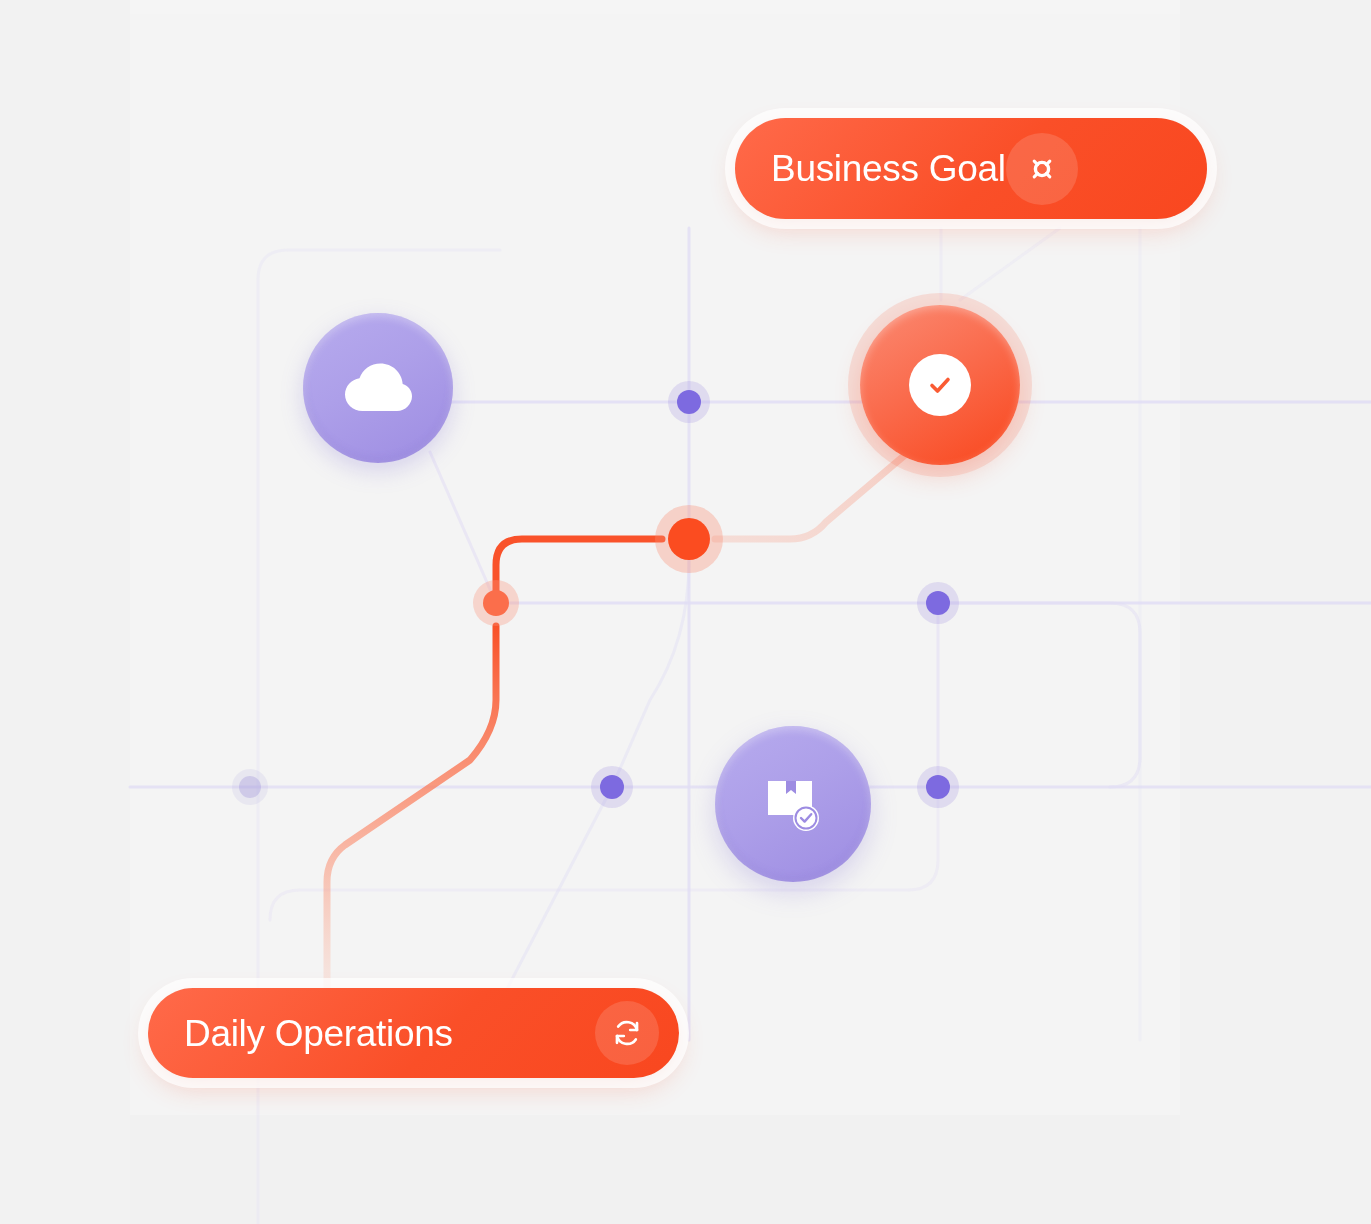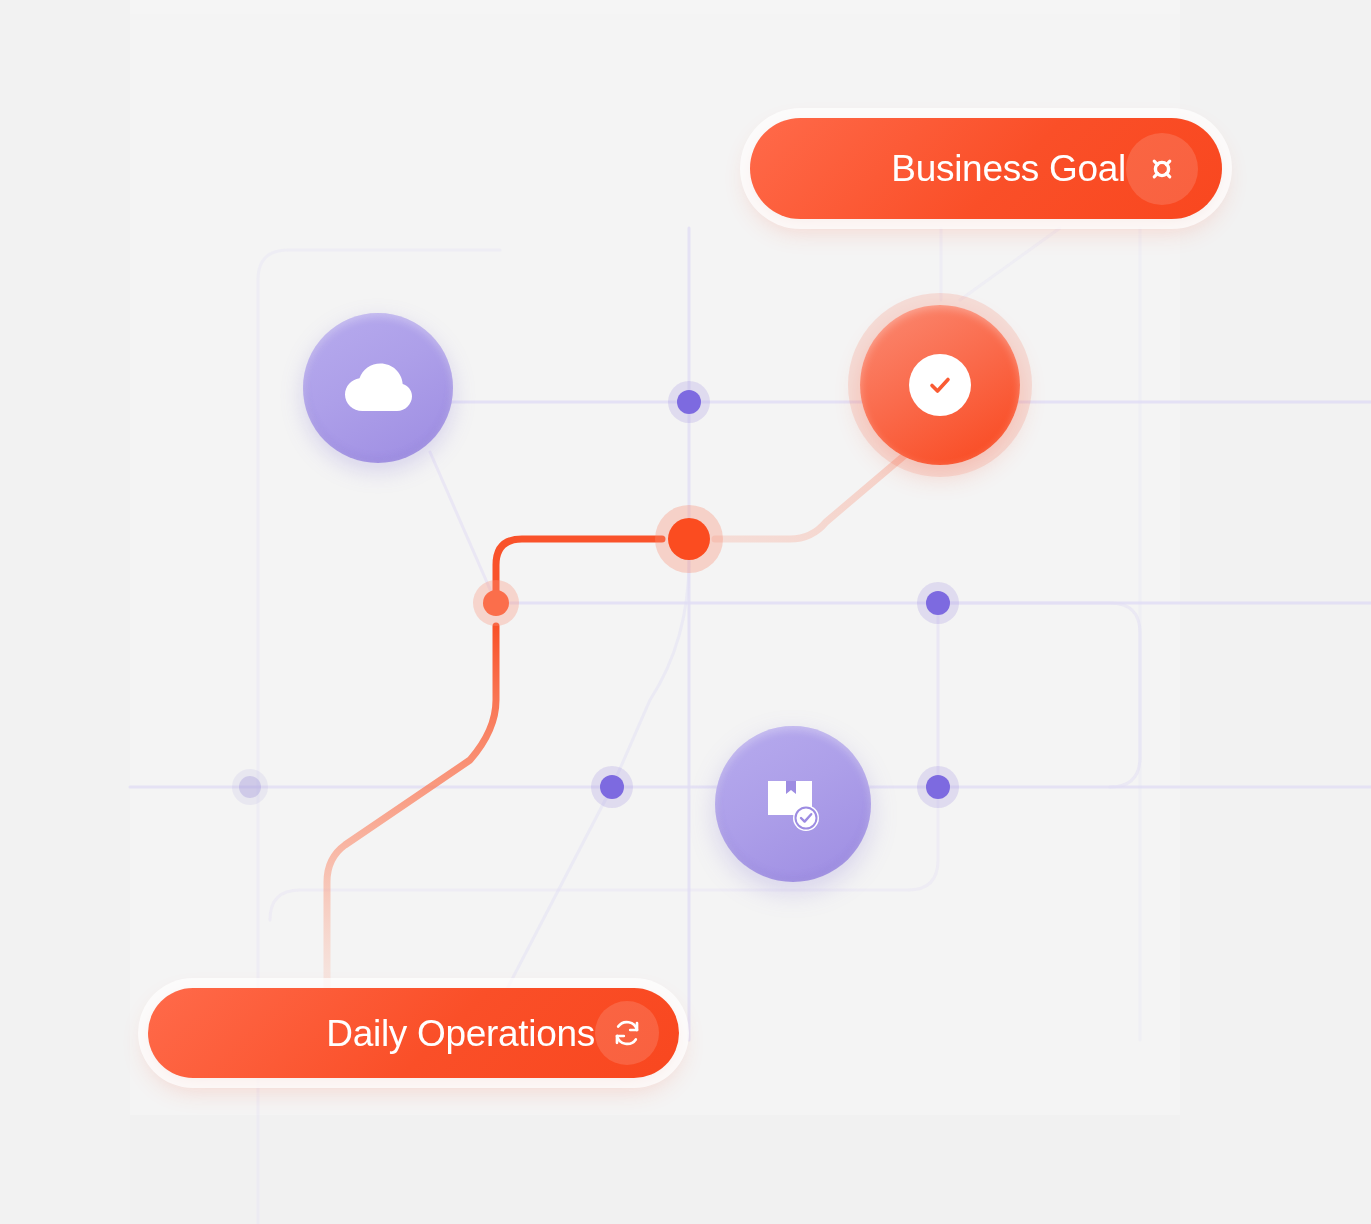--- a/index.html
+++ b/index.html
@@ -62,36 +62,36 @@
   .pill .pill-icon {
     display: flex;
     align-items: center;
     justify-content: center;
     border-radius: 50%;
     background: rgba(255,255,255,0.14);
     flex: 0 0 auto;
   }
 
   #pill-business-goal {
-    left: 750px;
+    left: 735px;
     top: 118px;
     width: 412px;
     height: 101px;
     padding: 0 24px 0 36px;
-    justify-content: flex-end;
+    justify-content: flex-start;
   }
   #pill-business-goal .pill-icon { width: 72px; height: 72px; }
 
   #pill-daily-ops {
     left: 148px;
     top: 988px;
     width: 475px;
     height: 90px;
     padding: 0 20px 0 36px;
-    justify-content: flex-end;
+    justify-content: space-between;
   }
   #pill-daily-ops .pill-icon { width: 64px; height: 64px; }
 
   
   .node {
     position: absolute;
     border-radius: 50%;
     display: flex;
     align-items: center;
     justify-content: center;

